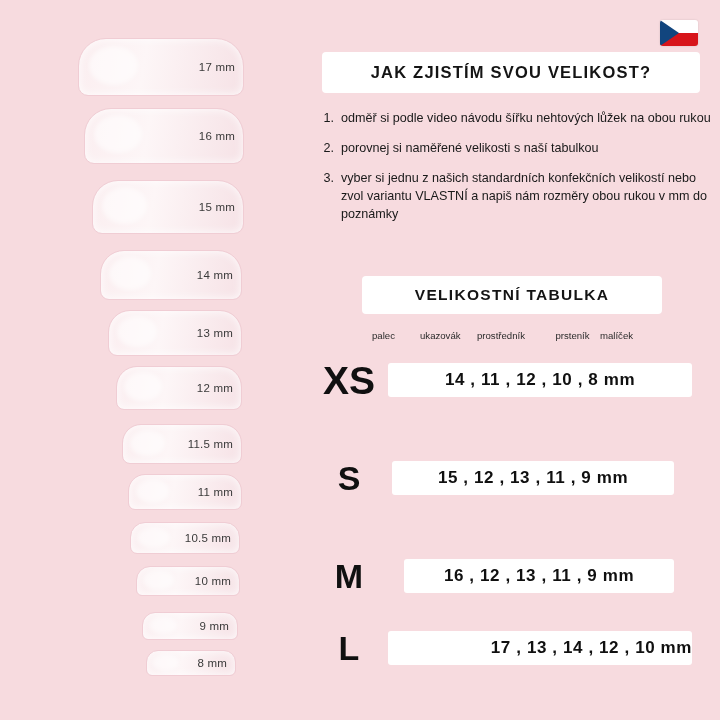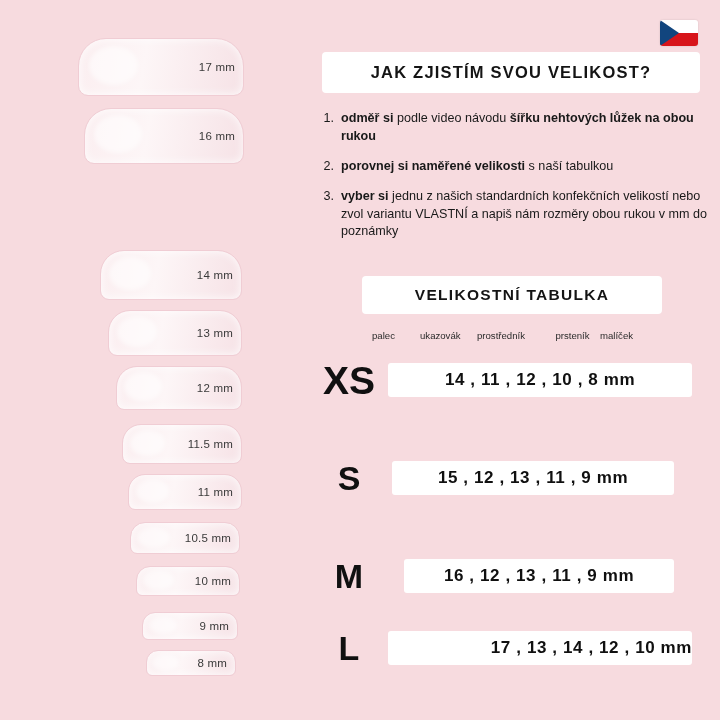--- a/index.html
+++ b/index.html
@@ -113,21 +113,21 @@
     display: flex;
     margin-bottom: 12px;
   }
   .step-num {
     width: 20px;
     flex: 0 0 20px;
     text-align: right;
     padding-right: 7px;
     box-sizing: content-box;
   }
-  .step-text b { font-weight: bold; }
+  .step-text b { font-weight: normal; }
 
   .table-title-box {
     position: absolute;
     left: 62px;
     top: 276px;
     width: 300px;
     background: #ffffff;
     border-radius: 4px;
     text-align: center;
     padding: 10px 0;
@@ -210,20 +210,25 @@
     <div class="nail-row" style="left: 78px; top: 38px; text-align: center;">
       <div class="nail" style="width: 164px; height: 56px; border-radius: 28px 28px 10px 10px;">
         <div class="nail-label">17 mm</div>
       </div>
     </div>
     <div class="nail-row" style="left: 84px; top: 108px;">
       <div class="nail" style="width: 158px; height: 54px; border-radius: 27px 27px 10px 10px;">
         <div class="nail-label">16 mm</div>
       </div>
     </div>
+    <div class="nail-row" style="left: 92px; top: 180px;">
+      <div class="nail" style="width: 150px; height: 52px; border-radius: 26px 26px 10px 10px;">
+        <div class="nail-label">15 mm</div>
+      </div>
+    </div>
     <div class="nail-row" style="left: 100px; top: 250px;">
       <div class="nail" style="width: 140px; height: 48px; border-radius: 24px 24px 9px 9px;">
         <div class="nail-label">14 mm</div>
       </div>
     </div>
     <div class="nail-row" style="left: 108px; top: 310px;">
       <div class="nail" style="width: 132px; height: 44px; border-radius: 22px 22px 9px 9px;">
         <div class="nail-label">13 mm</div>
       </div>
     </div>

